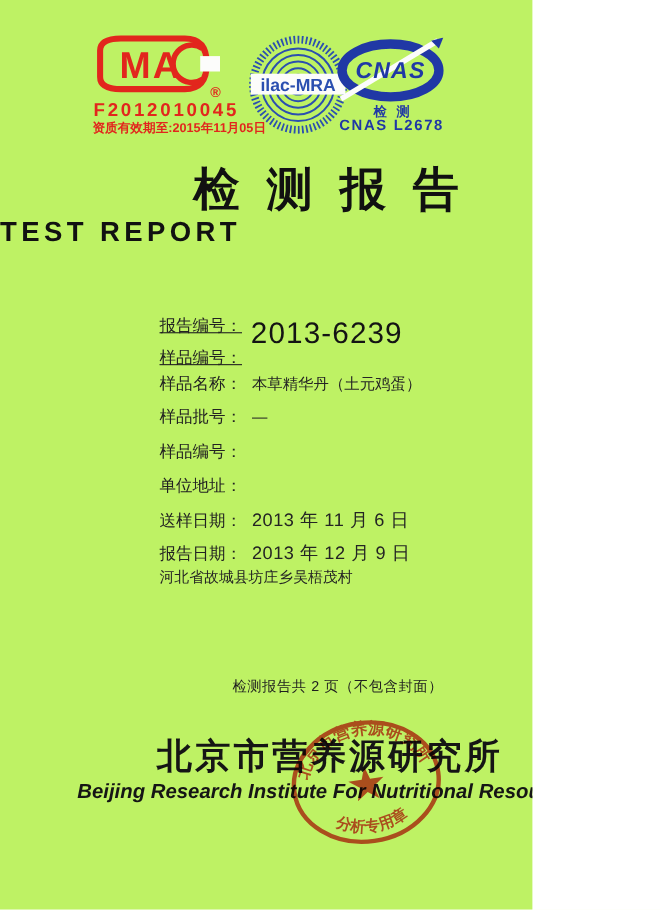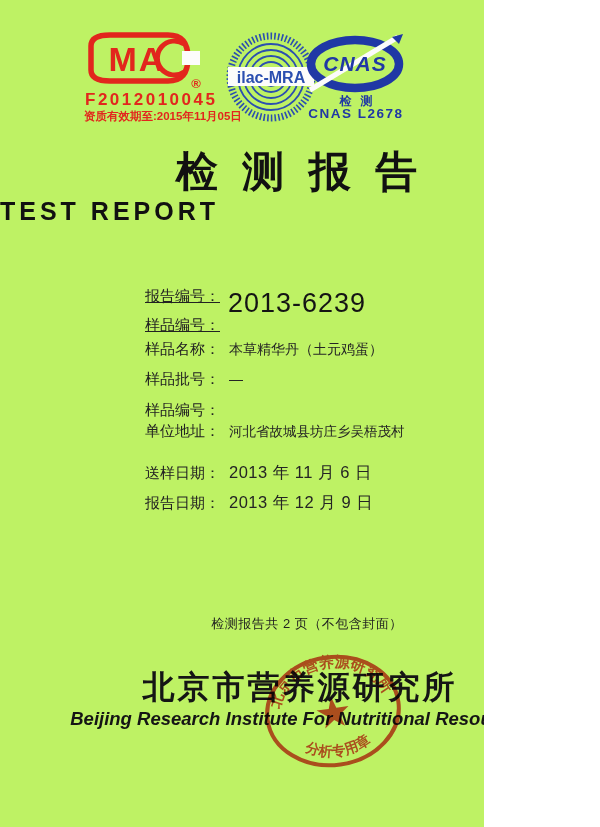--- a/index.html
+++ b/index.html
@@ -38,21 +38,21 @@
   .id-label.l2 { top:29px;text-align:right; }
   .id-value  { position:absolute; left:83px; top:1px; font-size:27px; letter-spacing:1px; color:#141414; }
 
   
   .frow { position:absolute; left:145px; display:flex; align-items:baseline; white-space:nowrap; }
   .frow .flabel { width:84px; flex:0 0 84px; font-size:15px; color:#222; }
   .frow .fvalue { font-size:14px; color:#242424; }
   .frow.r0 { top:340px; }
   .frow.r1 { top:370px; }
   .frow.r2 { top:401px; }
-  .frow.r3 { top:422px; }
+  .frow.r3 { top:432px;flex-direction:column; }
   .frow.r4 { top:462px; }
   .frow.r5 { top:492px;align-items:center; }
   .frow.r2 .fvalue, .frow.r3 .fvalue { font-size:13.5px; }
   .frow.r4 .fvalue, .frow.r5 .fvalue { font-size:16.5px; letter-spacing:0.5px; }
 
   
   .page-note {
     left:0; top:615px; width:600px; text-align:center;
     font-size:13px; color:#1f1f1f; letter-spacing:0.5px; text-indent:14px;
   }

